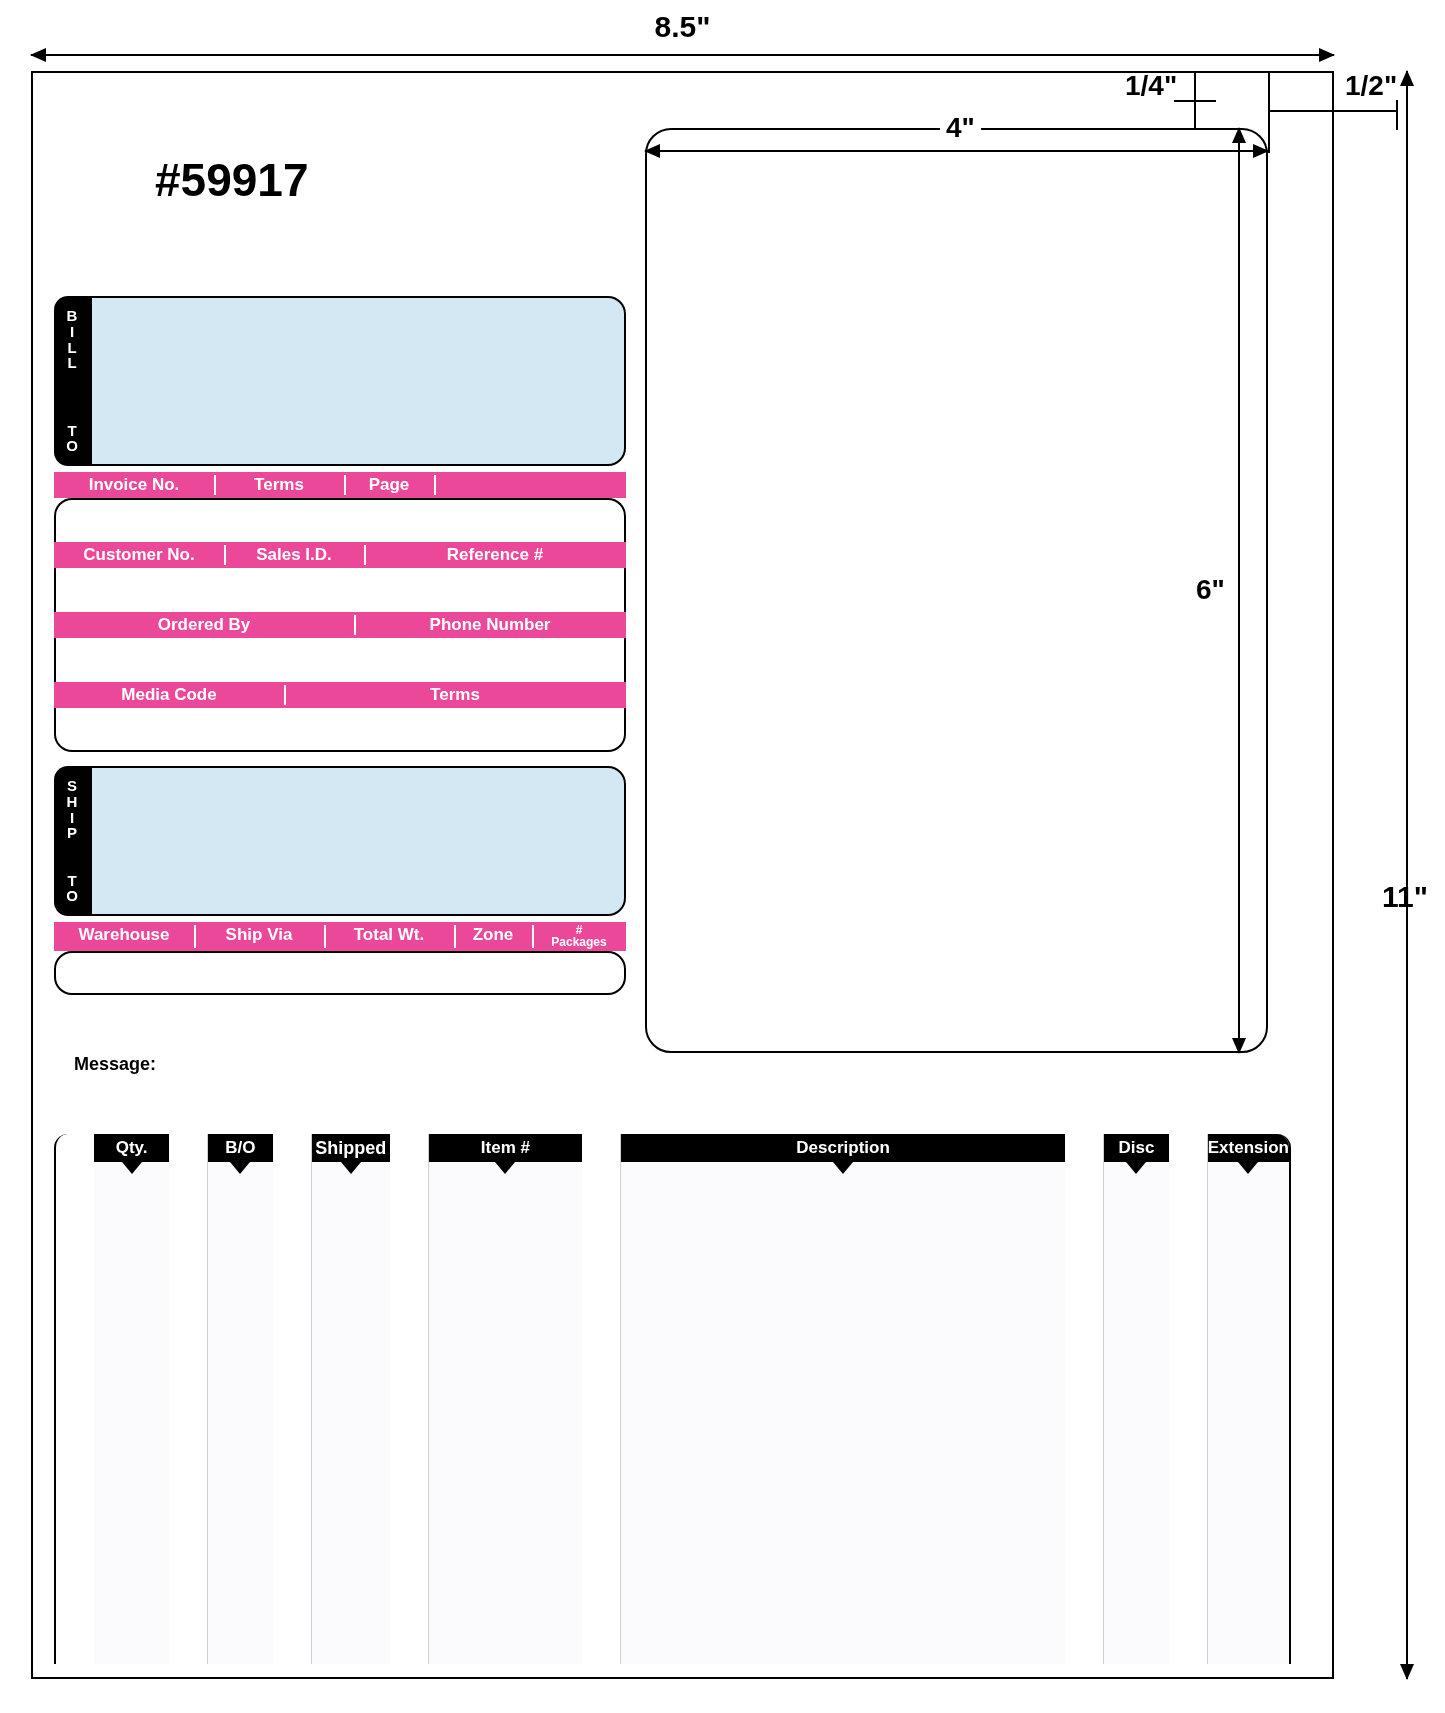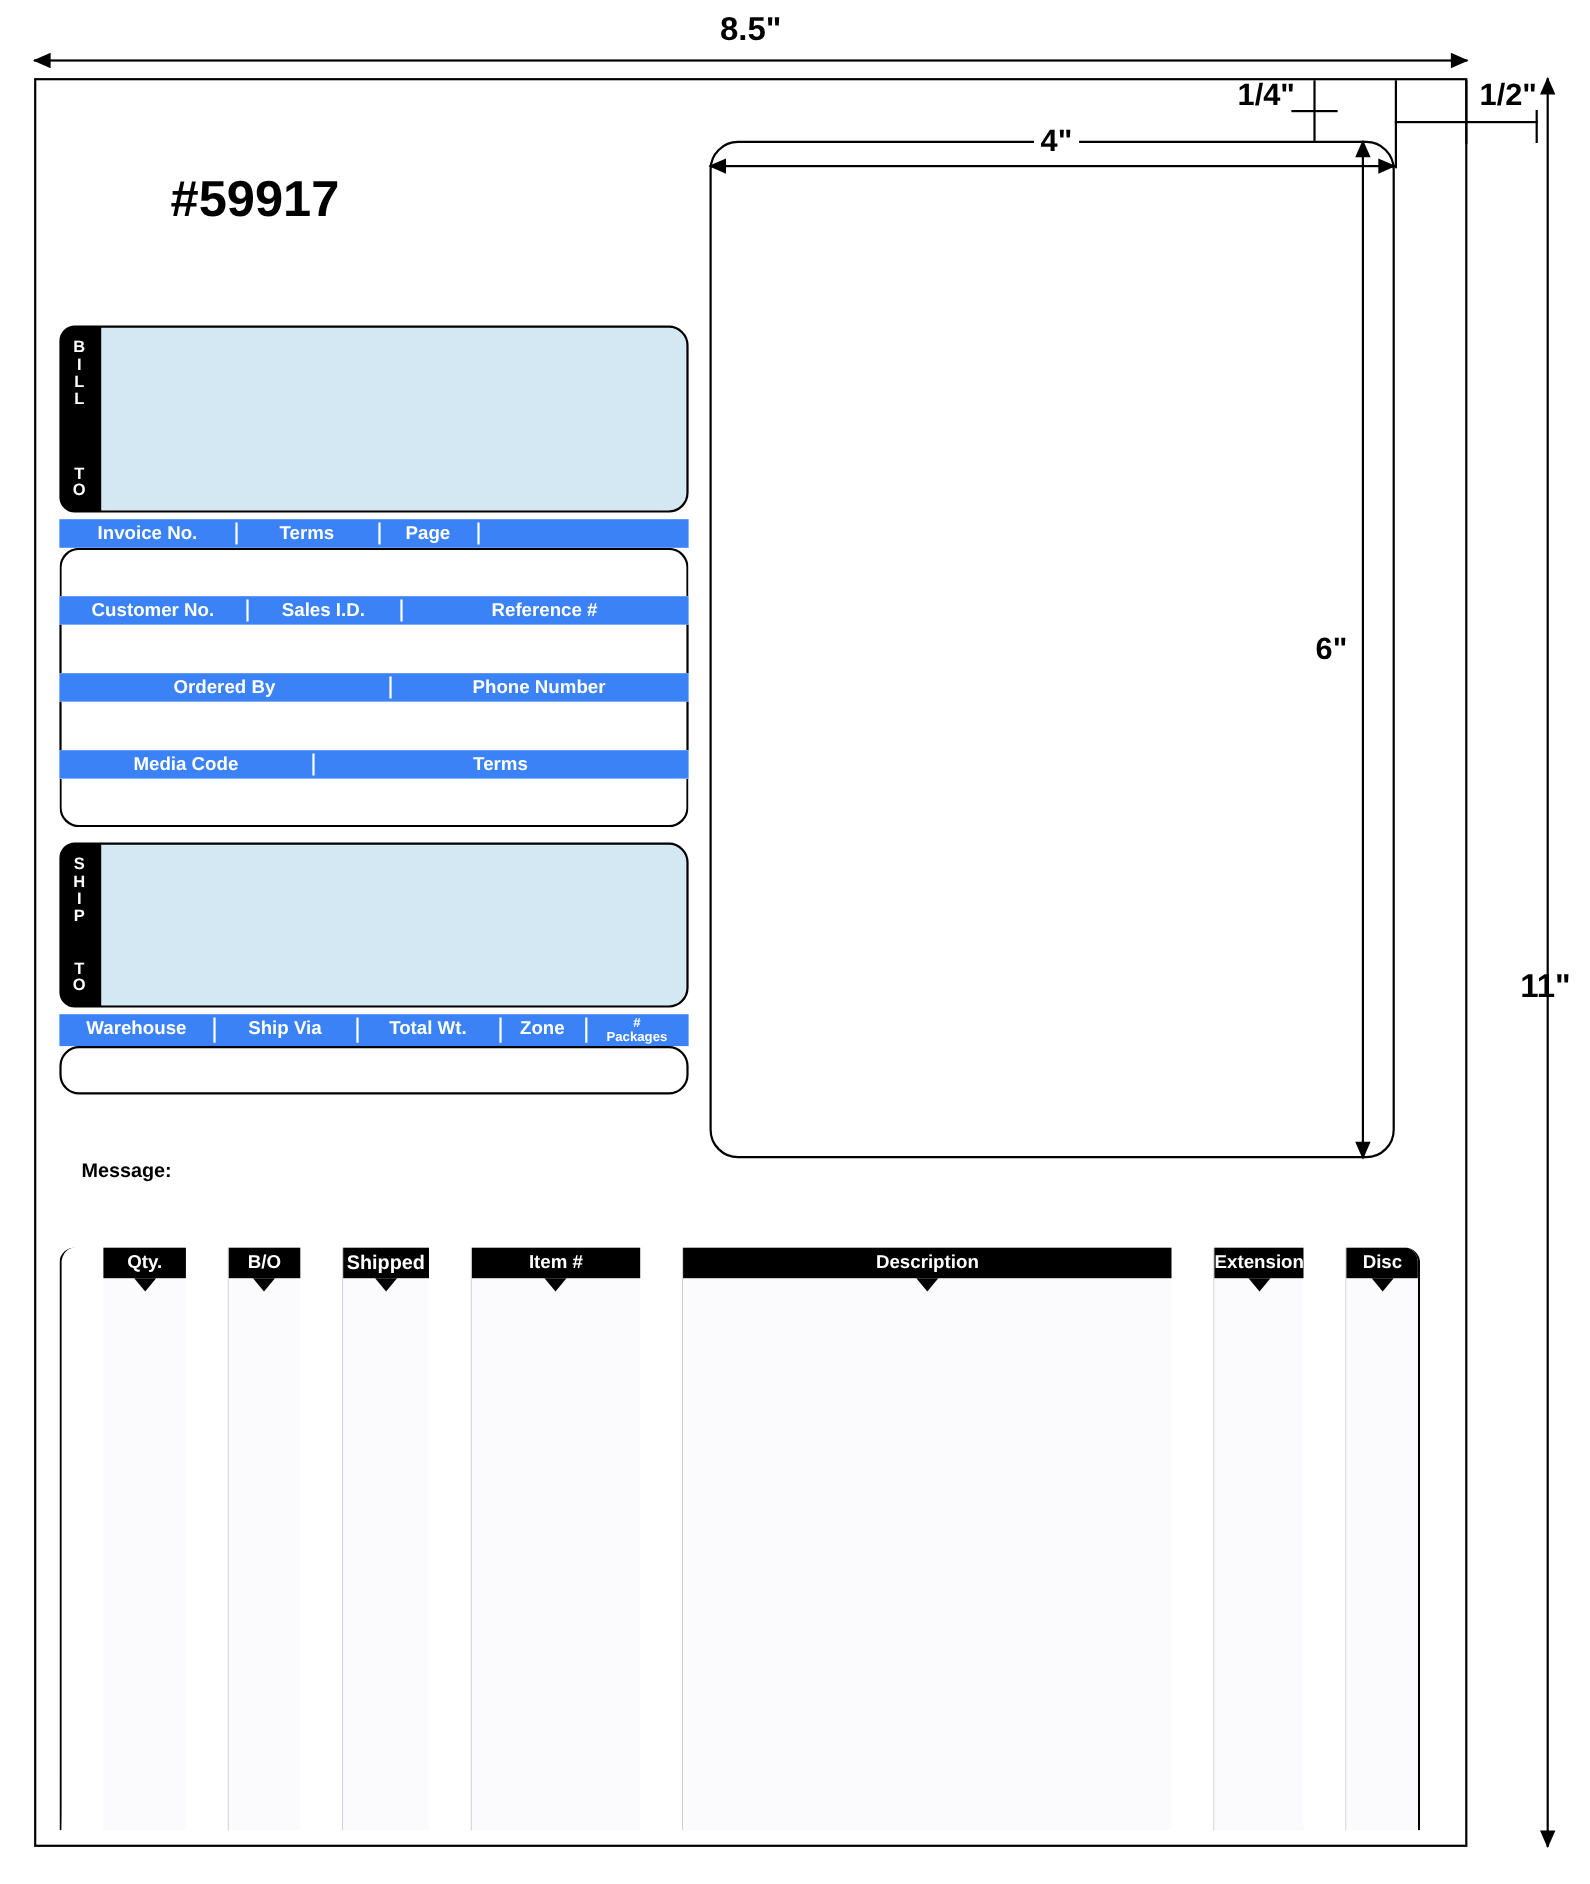--- a/index.html
+++ b/index.html
@@ -22,21 +22,21 @@
   .dim-six { position: absolute; left: 1190px; top: 572px; font-size: 28px; font-weight: 600; background:#fff; padding:2px 6px; }
   .dim-eleven { position: absolute; left: 1382px; top: 880px; font-size: 30px; font-weight: 600; }
 
   .leftcol { position: absolute; left: 54px; top: 296px; width: 572px; }
 
   .addrblock { display:flex; }
   .vtab { width: 36px; background: #000; color:#fff; border-top-left-radius: 14px; border-bottom-left-radius: 14px; display:flex; flex-direction:column; align-items:center; justify-content:space-between; padding: 12px 0; font-size:15px; font-weight:bold; letter-spacing:0; }
   .vtab .vline { display:flex; flex-direction:column; align-items:center; gap:0px; line-height:1.05;}
   .bluebox { flex:1; height:170px; background:#d3e8f2; border:2px solid #000; border-top-right-radius:18px; border-bottom-right-radius:18px; }
 
-  .hdrrow { display:flex; background:#3b82f6; }
+  .hdrrow { display:flex; background:#ec4899; }
   .hdrcell { color:#fff; font-weight:bold; font-size:17px; text-align:center; padding:3px 0; position:relative; }
   .hdrcell + .hdrcell::before { content:""; position:absolute; left:0; top:3px; bottom:3px; width:2px; background:#fff; }
   .valrow { height:44px; border-left:2px solid #000; border-right:2px solid #000; background:#fff; }
   .valrow.round-bottom { border-bottom:2px solid #000; border-bottom-left-radius:18px; border-bottom-right-radius:18px; }
   .valrow.round-top { border-top:2px solid #000; border-top-left-radius:18px; border-top-right-radius:18px; }
 
   .gap4 { height:6px; }
   .gap12 { height:14px; }
 
   .msg { position:absolute; left: 74px; top: 1054px; font-size:18px; font-weight:bold; }
@@ -197,23 +197,23 @@
   <div class="col" style="width:160px">
       <div class="colhdr">Item #</div>
       <div class="notch"></div>
       <div class="colbody"></div>
     </div>
   <div class="col" style="width:462px">
       <div class="colhdr">Description</div>
       <div class="notch"></div>
       <div class="colbody"></div>
     </div>
+  <div class="col" style="width:68px">
+      <div class="colhdr">Disc</div>
+      <div class="notch"></div>
+      <div class="colbody"></div>
+    </div>
   <div class="col" style="flex:1">
       <div class="colhdr">Extension</div>
       <div class="notch"></div>
       <div class="colbody"></div>
     </div>
-  <div class="col" style="width:68px">
-      <div class="colhdr">Disc</div>
-      <div class="notch"></div>
-      <div class="colbody"></div>
-    </div>
 </div>
 
 </body></html>

